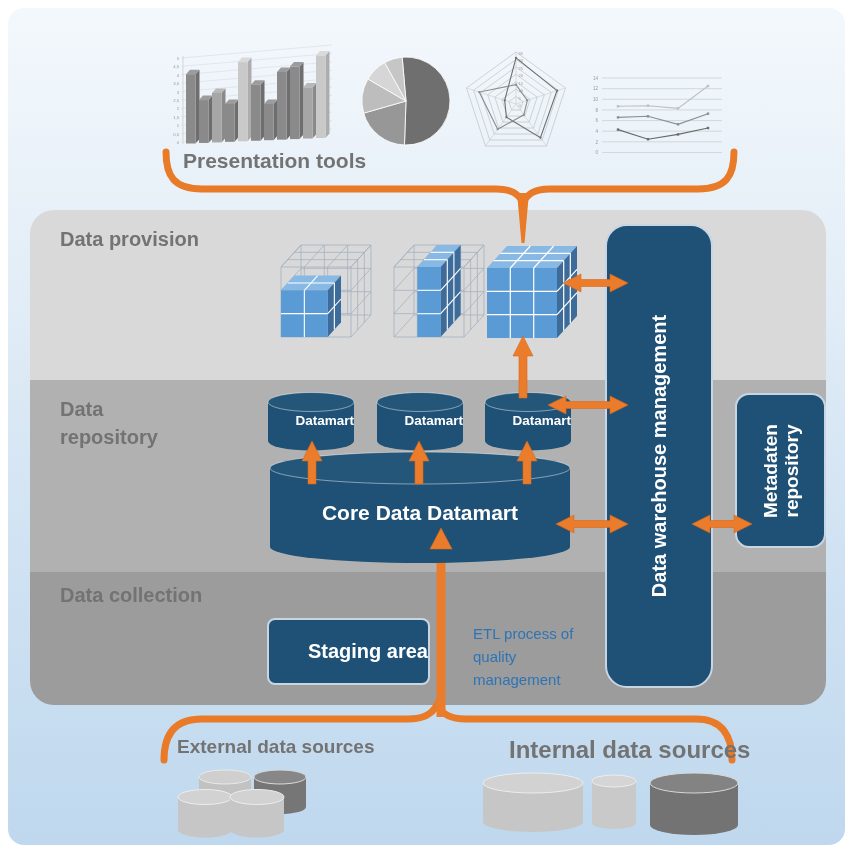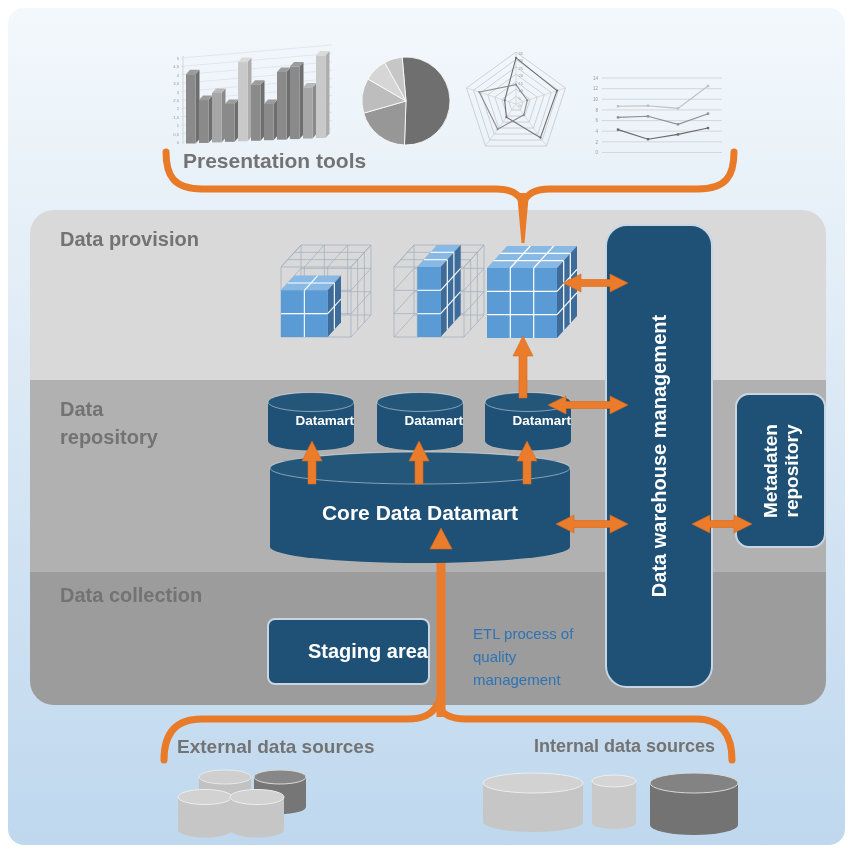--- a/index.html
+++ b/index.html
@@ -13,21 +13,21 @@
   #band-collection{top:572px;height:133px;background:#9C9C9C;border-radius:0 0 24px 24px}
   svg.layer{position:absolute;left:0;top:0;pointer-events:none}
   #gfx{z-index:2}
   #arrows-top{z-index:4}
   .label{position:absolute;color:#737373;font-weight:bold;z-index:5;white-space:pre-line}
   #presentation-title{left:183px;top:149px;font-size:21px}
   #lbl-provision{left:60px;top:228px;font-size:20px}
   #lbl-repository{left:60px;top:395px;font-size:20px;width:130px;line-height:28px}
   #lbl-collection{left:60px;top:584px;font-size:20px}
   #lbl-external{left:177px;top:736px;font-size:19px}
-  #lbl-internal{left:534px;top:736px;font-size:18px}
+  #lbl-internal{left:509px;top:736px;font-size:24px}
   .caption{position:absolute;color:#2E74B5;font-weight:normal;font-size:15px;line-height:23px;z-index:5}
   #caption-olap{left:276px;top:338px}
   #caption-etl{left:473px;top:622px}
   .node{position:absolute;background:#1F5177;border:2px solid #C9D6E2;box-sizing:border-box;z-index:3}
   #box-dwm{left:605px;top:224px;width:108px;height:464px;border-radius:22px}
   #box-meta{left:735px;top:393px;width:91px;height:155px;border-radius:14px}
   #box-staging{left:267px;top:618px;width:163px;height:67px;border-radius:8px;
                display:flex;align-items:center;justify-content:flex-end}
   #box-staging span{color:#fff;font-weight:bold;font-size:20px}
   .vtext{position:absolute;top:50%;left:50%;transform:translate(-50%,-50%) rotate(-90deg);

